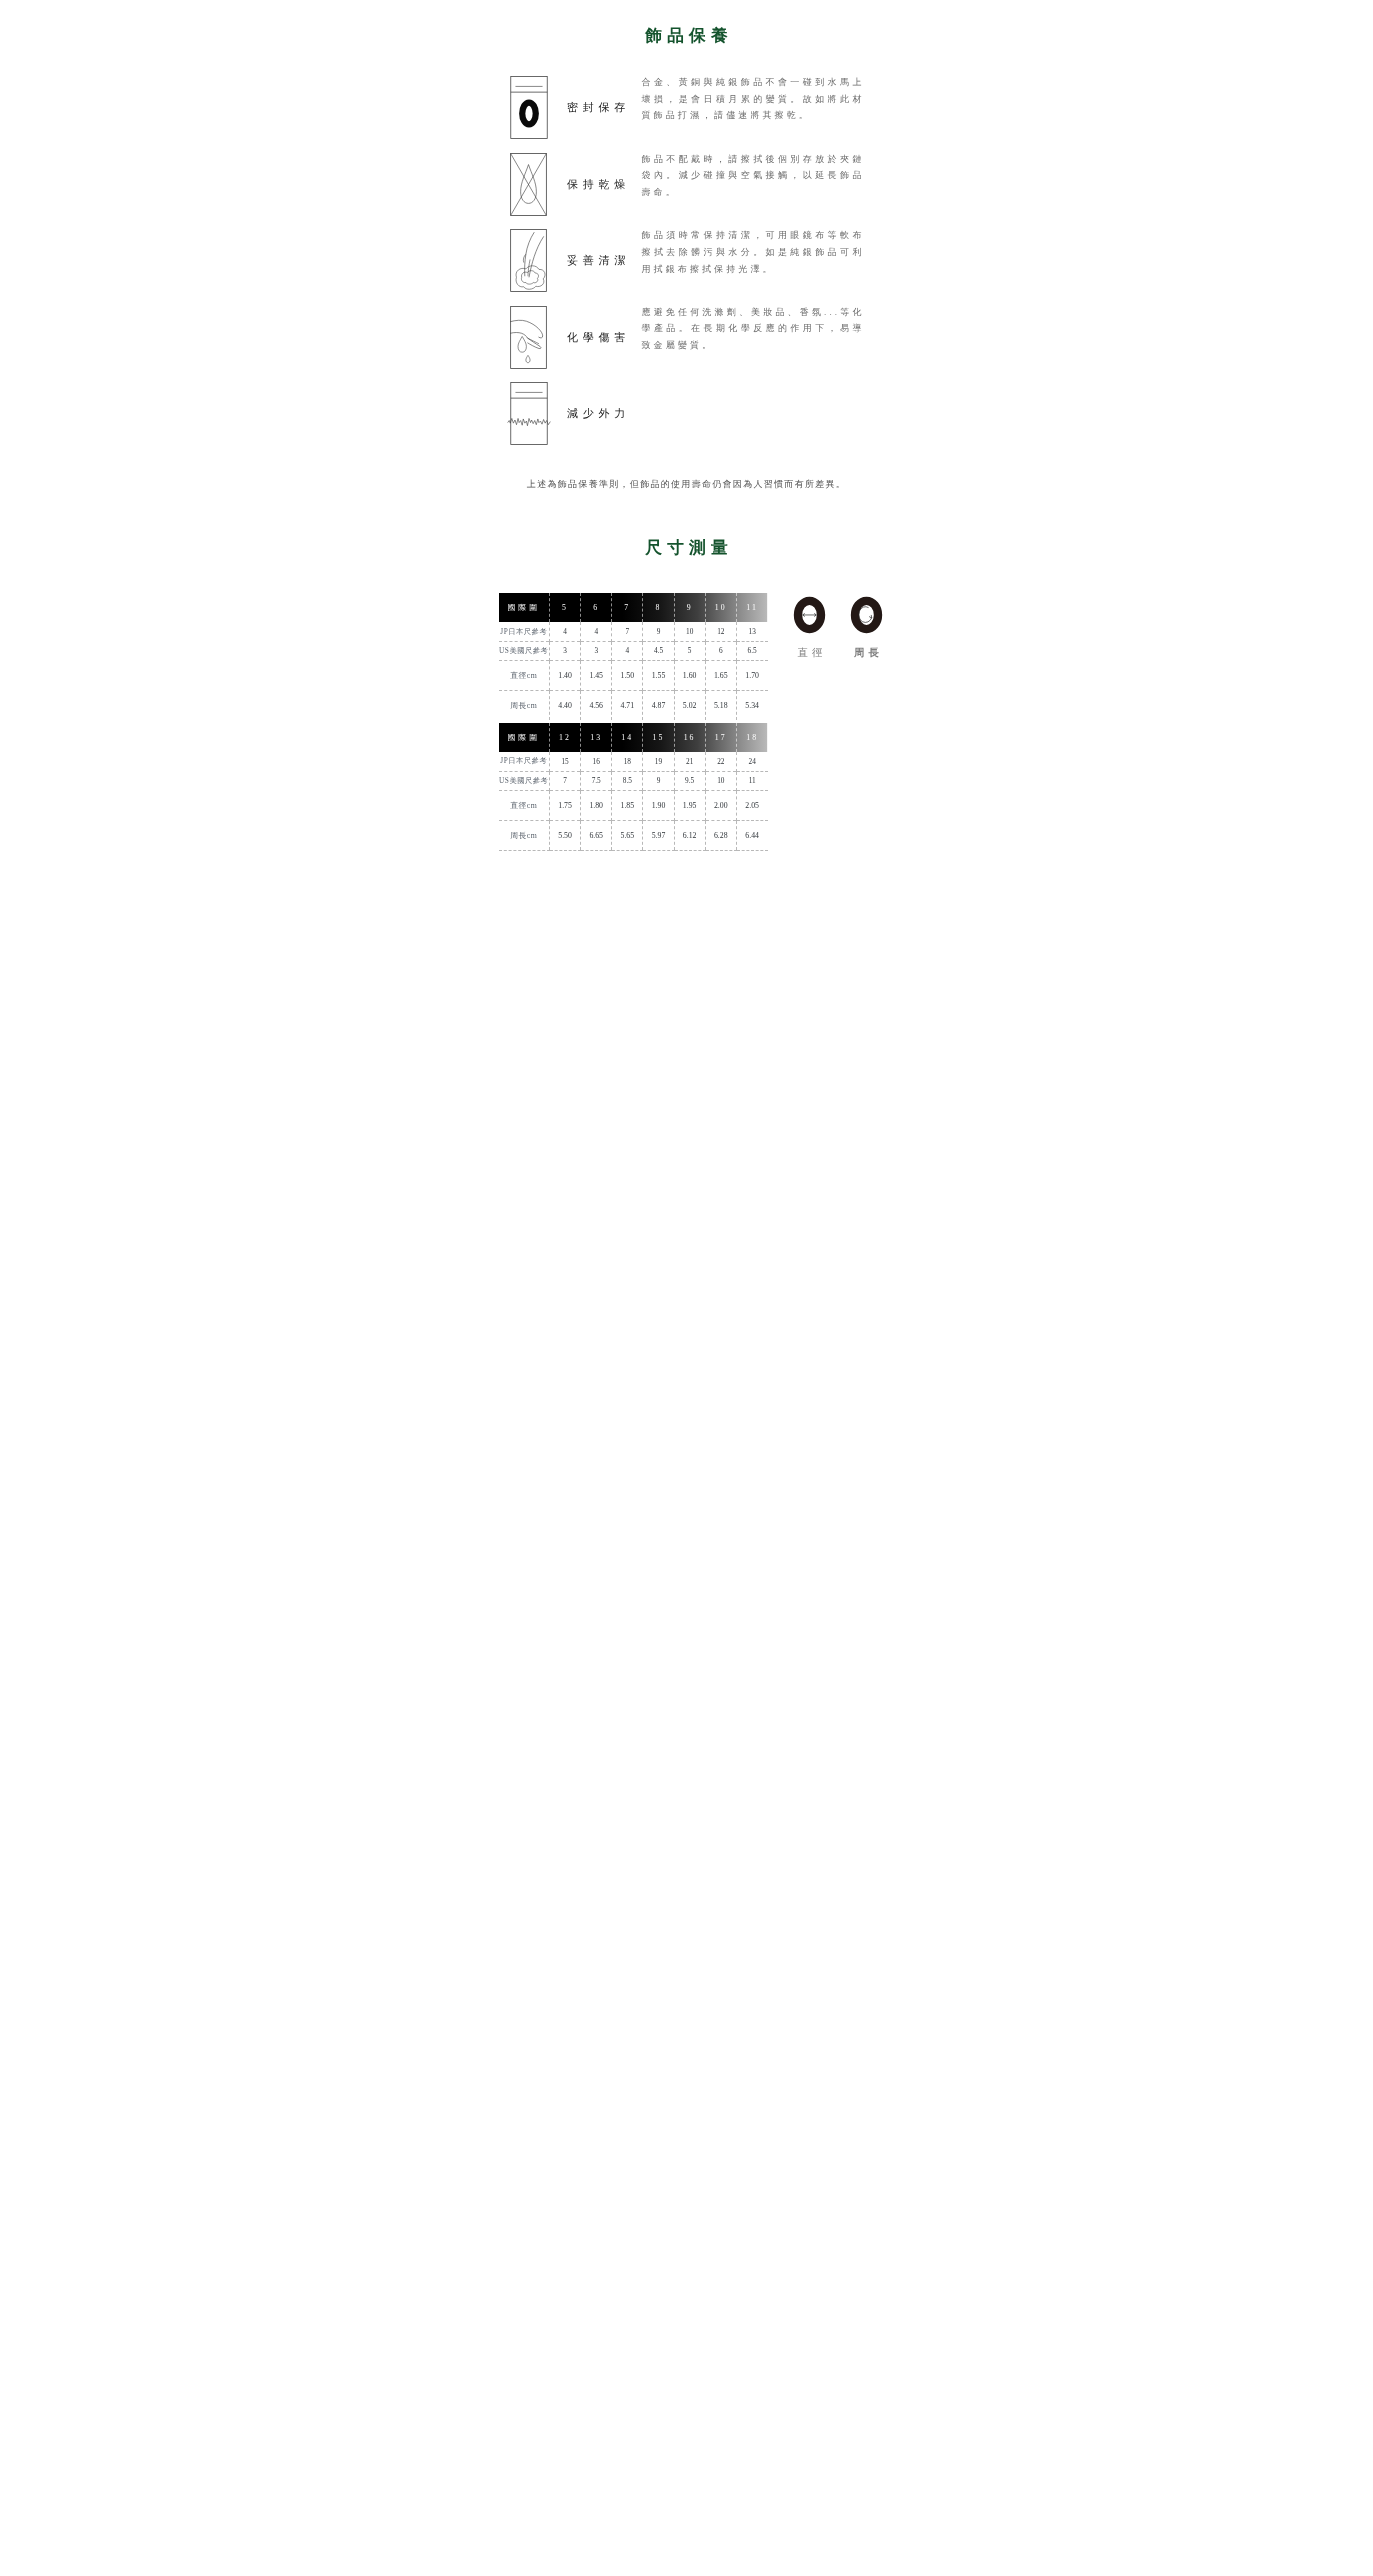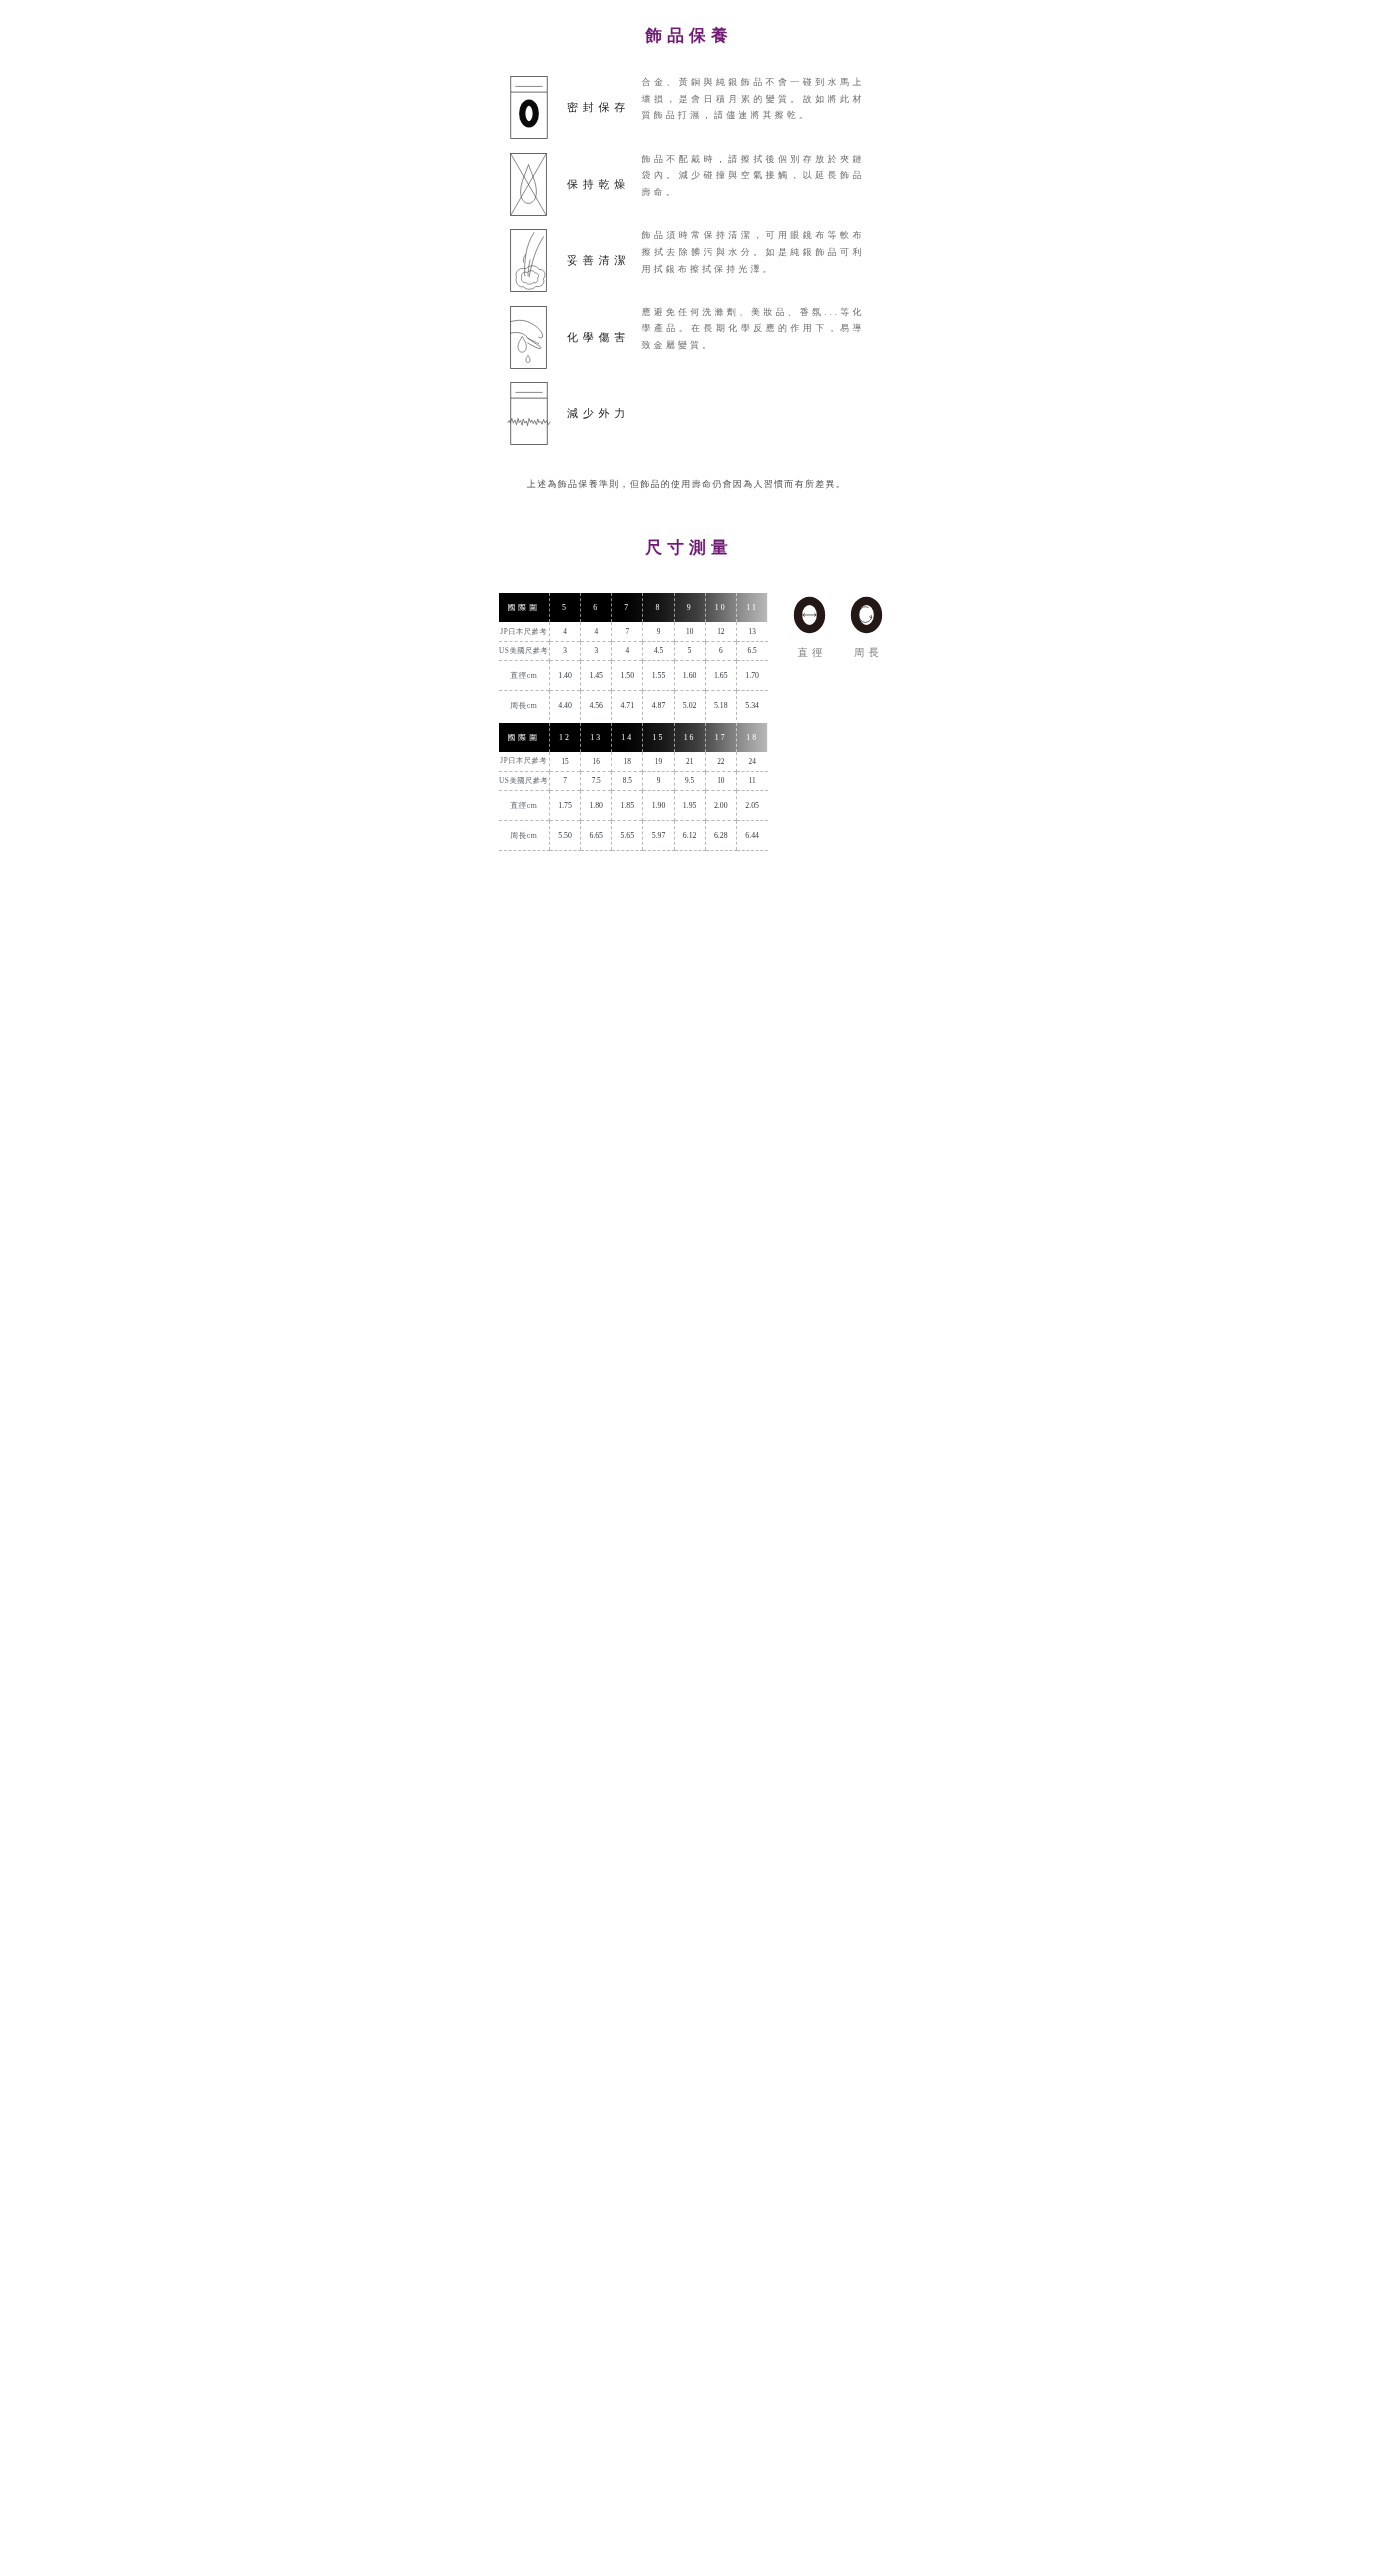--- a/index.html
+++ b/index.html
@@ -11,21 +11,21 @@
     color: #222;
     background: #fff;
   }
   .sec-title {
     margin: 0;
     text-align: center;
     font-size: 16.7px;
     font-weight: 700;
     letter-spacing: 5.2px;
     text-indent: 5.2px;
-    color: #701a75;
+    color: #14532d;
   }
   
   .care-list { margin: 29px 0 0 52px; width: 355px; }
   .care-row { display: flex; margin-bottom: 13.6px; }
   .icon-box { width: 38px; flex: none; }
   .icon-box svg { display: block; overflow: visible; }
   .care-label {
     width: 70px; flex: none; margin-left: 13.6px;
     display: flex; align-items: center; justify-content: center;
     font-size: 11px; letter-spacing: 4.7px; text-indent: 4.7px;
@@ -62,21 +62,21 @@
   .size-table tr.r-us td,
   .size-table tr.r-d td,
   .size-table tr.r-c td { border-top: 0.5px dashed #b8b8b8; }
   .size-table tr.r-d td, .size-table tr.r-c td { font-size: 7.8px; padding: 9px 0; }
   .size-table.last tr.r-c td { border-bottom: 0.5px dashed #b8b8b8; }
   .size-table td.rlabel { color: #5a626c; font-size: 6.8px; letter-spacing: 0.5px; }
   
   .side { width: 133px; flex: none; margin-left: 15.7px; }
   .rings { display: flex; padding-left: 4.2px; }
   .ring-block { width: 45px; text-align: center; }
-  .ring-block + .ring-block { margin-left: 11.5px; }
+  .ring-block + .ring-block { margin-left: 11.5px; font-weight: bold; }
   .ring-label {
     margin-top: 4.2px; font-size: 10.4px; letter-spacing: 4.2px; text-indent: 4.2px;
     color: #7d7d7d;
   }
   .tips { list-style: none; margin: 25px 0 0; padding: 0; }
   .tip { display: flex; margin-bottom: 10.4px; }
   .tip .dot {
     width: 3.7px; height: 3.7px; border-radius: 50%; background: #2a2018;
     margin: 5.7px 6.3px 0 1px; flex: none;
   }

